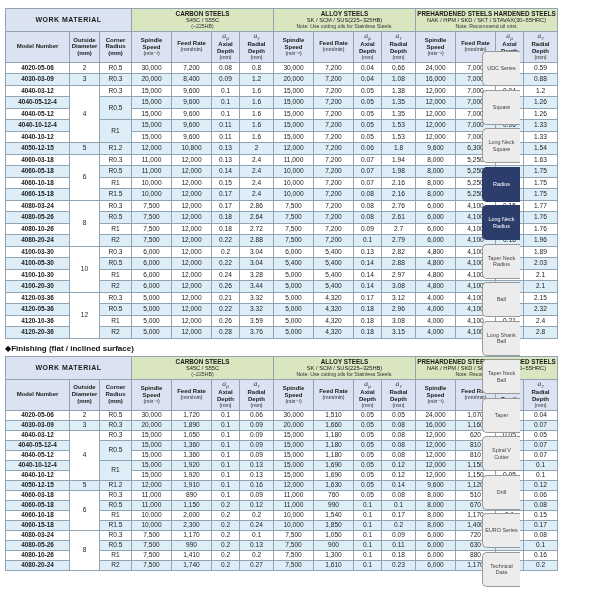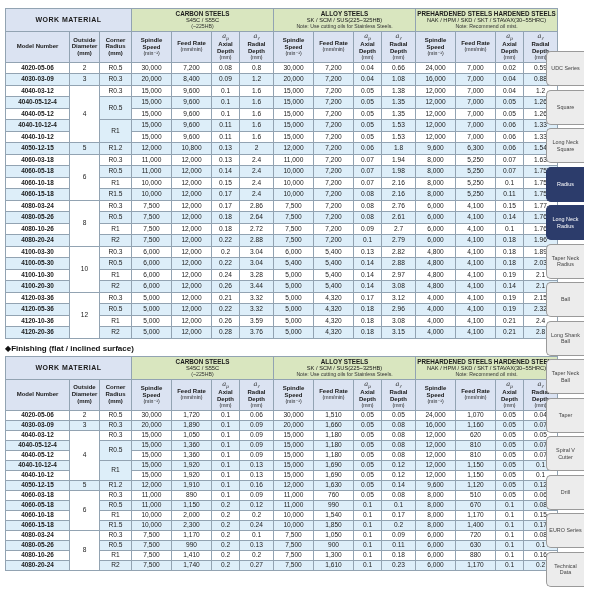--- a/index.html
+++ b/index.html
@@ -1,18 +1,18 @@
 <!DOCTYPE html>
 <html><head>
 <meta charset="utf-8">
 <style>
   * { margin:0; padding:0; box-sizing:border-box; }
   html,body { width:600px; height:600px; overflow:hidden; background:#fff;
     font-family:"Liberation Sans","DejaVu Sans",sans-serif; }
-  .page { position:relative; width:584px; height:600px; }
+  .page { position:relative; width:520px; height:600px; }
   .content { position:absolute; left:5px; top:8px; width:556px; }
 
   table { border-collapse:collapse; table-layout:fixed; width:552px; }
   th,td { border:1px solid #92a3b2; text-align:center; vertical-align:middle;
     padding:0; color:#1a1a1a; overflow:hidden; }
   thead th { background:#dbe3f2; font-weight:bold; font-size:6px; line-height:1.15; padding:1px; }
   th.wm { font-size:7px; letter-spacing:0.5px; }
   th.mat { background:#d9e6bf; }
   .mname { font-size:6.3px; font-weight:bold; }
   .msub  { font-size:5.7px; font-weight:normal; }

